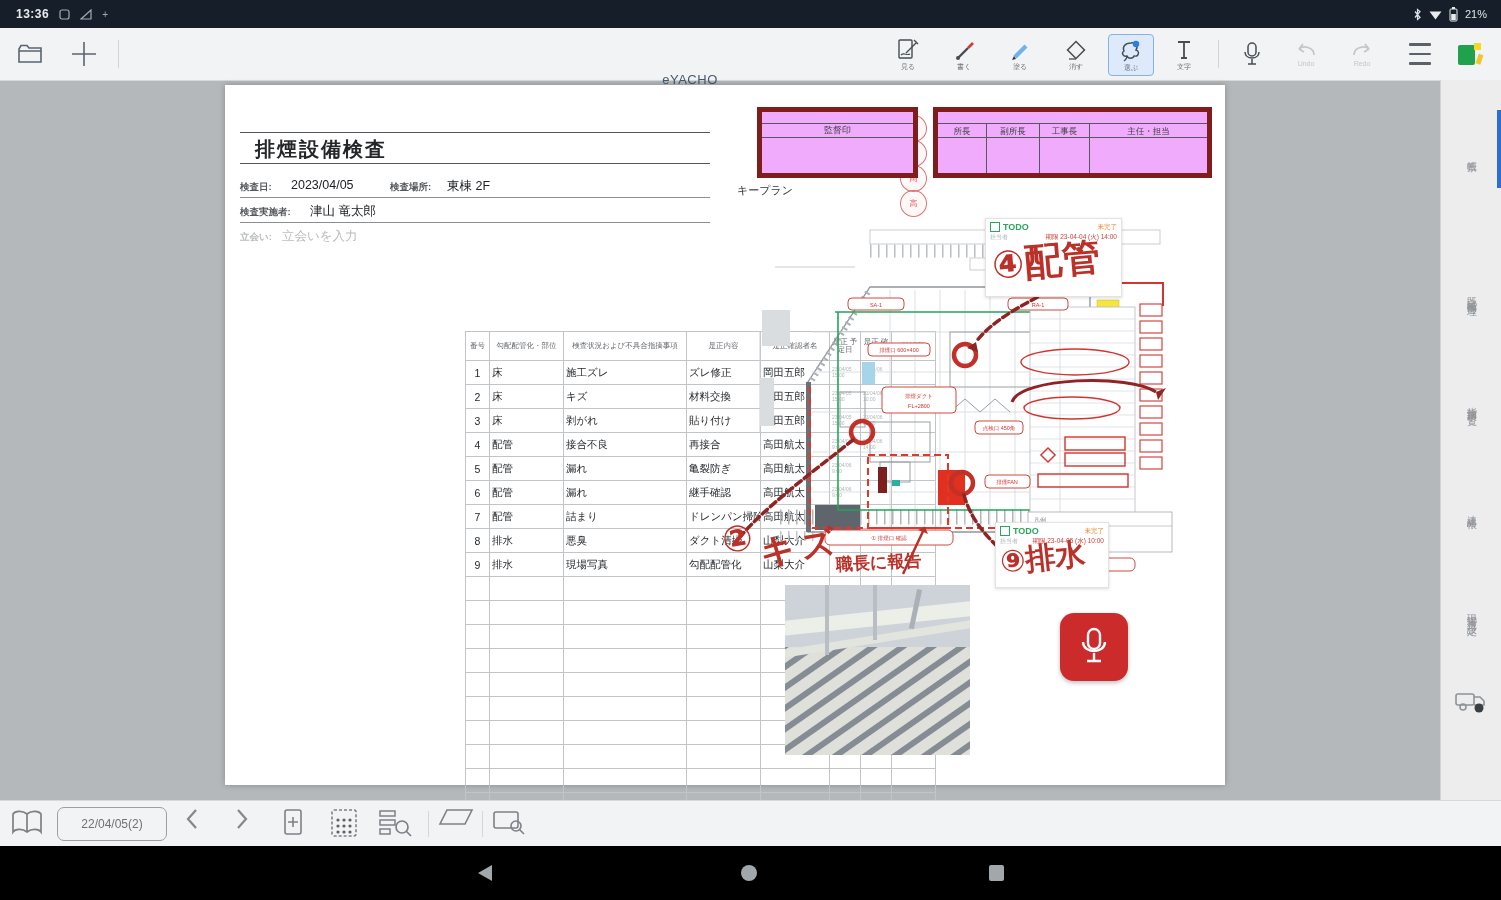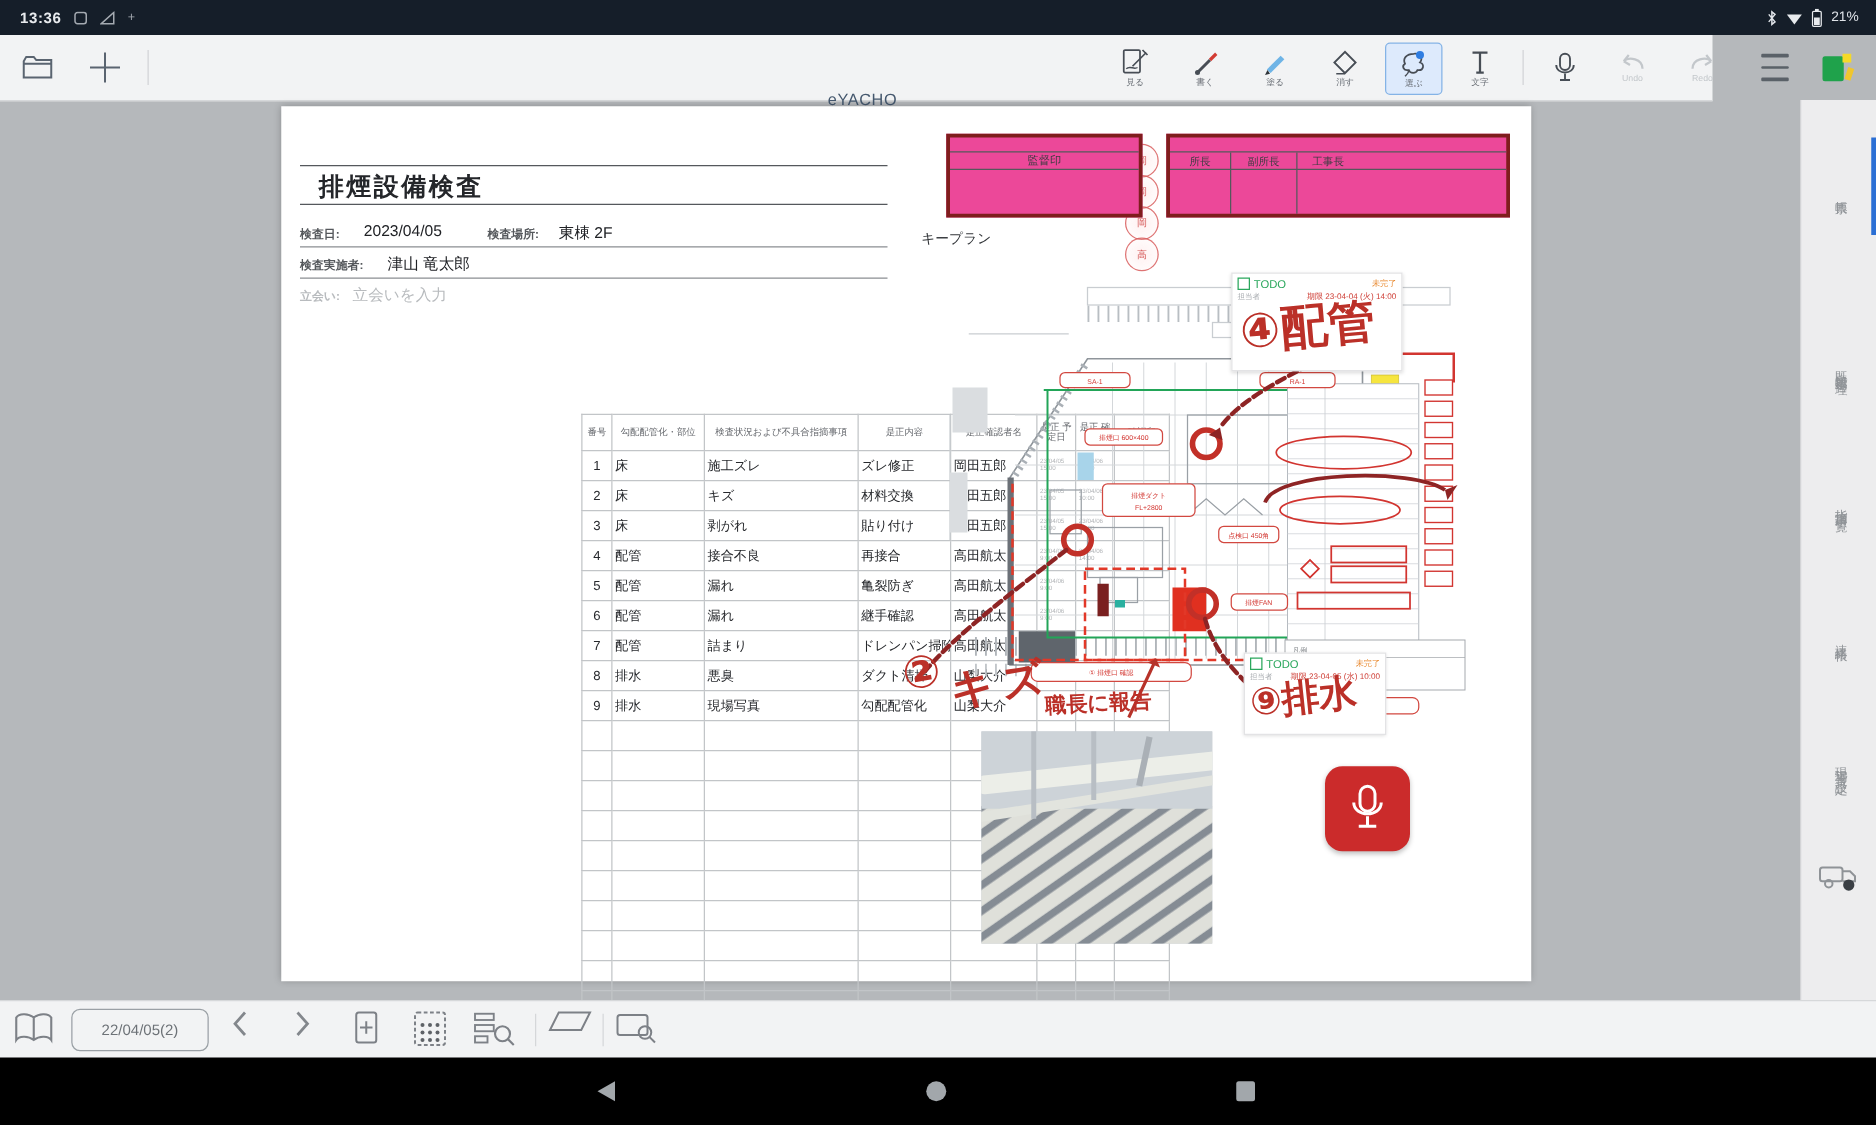--- a/index.html
+++ b/index.html
@@ -7,21 +7,21 @@
        font-family:"Liberation Sans","DejaVu Sans",sans-serif;background:#b5b8bb;}
   .abs{position:absolute;}
   
   #statusbar{left:0;top:0;width:1501px;height:28px;background:#151e29;color:#e8ebee;
              display:flex;align-items:center;}
   #statusbar .time{font-size:12px;font-weight:bold;margin-left:16px;letter-spacing:.5px;}
   .st-ic{margin-left:10px;opacity:.8;display:flex;align-items:center;}
   #st-right{position:absolute;right:14px;top:0;height:28px;display:flex;align-items:center;gap:7px;}
   #st-right .pct{font-size:11px;color:#dfe3e8;}
   
-  #toolbar{left:0;top:28px;width:1370px;height:52px;background:#f2f3f4;border-bottom:1px solid #d6d8da;}
+  #toolbar{left:0;top:28px;width:1501px;height:52px;background:#f2f3f4;border-bottom:1px solid #d6d8da;}
   .tbtn{position:absolute;top:6px;width:44px;height:40px;display:flex;flex-direction:column;
         align-items:center;justify-content:center;border-radius:4px;cursor:pointer;}
   .tbtn .lbl{font-size:7px;color:#6b7077;margin-top:1px;line-height:1;}
   .tbtn.sel{background:#ddeafc;border:1.5px solid #84b3e6;}
   .tbtn.dis .lbl{color:#c3c7cb;}
   #app-title{top:44px;left:630px;width:120px;text-align:center;font-size:13px;
              color:#45586e;letter-spacing:.5px;}
   .vdiv{position:absolute;top:12px;width:1px;height:28px;background:#d2d4d6;}
   .hamb span{display:block;width:22px;height:2.5px;background:#5a6168;margin:3.5px 0;border-radius:1px;}
   
@@ -39,32 +39,32 @@
   #insp th{height:28px;font-size:7.5px;color:#66696e;font-weight:normal;line-height:1.1;
            white-space:normal;text-align:center;}
   #insp td{height:23px;font-size:10.5px;color:#26282c;}
   #insp td.c{text-align:center;}
   #insp td.tiny{font-size:5px;color:#b2b5b8;white-space:normal;line-height:1.1;}
   .stamp{position:absolute;width:25px;height:25px;border-radius:50%;
          border:1.8px solid rgba(216,92,92,.85);color:rgba(210,80,80,.95);
          font-size:8px;display:flex;align-items:center;justify-content:center;
          background:radial-gradient(rgba(255,215,215,.35),rgba(255,255,255,0));}
   
-  .hbox{position:absolute;border:3px solid #7f1d1d;background:#ec4899;}
+  .hbox{position:absolute;border:5px solid #7f1d1d;background:#f0abfc;}
   .hbox .band{position:absolute;left:0;right:0;border-top:1px solid #55585c;border-bottom:1px solid #55585c;
               font-size:9px;color:#3a3d41;display:flex;align-items:center;}
   #appr-cols{position:absolute;left:0;right:0;top:12px;bottom:0;display:flex;}
   #appr-cols .ac{border-left:1px solid #55585c;height:100%;box-sizing:border-box;
                  font-size:8.5px;color:#3a3d41;text-align:center;padding-top:2px;}
   #appr-cols .ac:first-child{border-left:none;}
   #keyplan{left:737px;top:183px;font-size:11px;color:#33363a;}
   
   .note{position:absolute;background:#fff;border:1px solid #e3e3e5;box-shadow:0 1px 3px rgba(0,0,0,.15);z-index:3;}
   .note-head{display:flex;justify-content:space-between;align-items:center;padding:3px 4px 0 4px;}
-  .todo{color:#2aa75c;font-size:9px;font-weight:normal;display:flex;align-items:center;gap:3px;}
+  .todo{color:#2aa75c;font-size:9px;font-weight:bold;display:flex;align-items:center;gap:3px;}
   .todo .bx{width:8px;height:8px;border:1.4px solid #2aa75c;display:inline-block;}
   .nstat{color:#e8872c;font-size:6.5px;}
   .nrow2{display:flex;justify-content:space-between;padding:1px 4px;}
   .nass{color:#a9adb1;font-size:6px;}
   .ndue{color:#cf4038;font-size:6.5px;}
   .hw{position:absolute;color:#bb3028;z-index:4;font-family:"DejaVu Sans",sans-serif;}
   
   #photo{left:785px;top:585px;z-index:3;}
   #photo-cap{left:930px;top:660px;z-index:2;font-size:12px;color:#9a9da1;}
   #mic-float{left:1060px;top:613px;width:68px;height:68px;border-radius:14px;background:#cb2b2b;
@@ -482,20 +482,21 @@
     <div class="hbox" style="left:532px;top:22px;width:151px;height:61px;">
       <div class="band" style="top:11px;height:13px;justify-content:center;">監督印</div>
     </div>
 
     <div class="hbox" style="left:708px;top:22px;width:269px;height:61px;">
       <div class="band" style="top:11px;height:0;border-bottom:none;"></div>
       <div id="appr-cols">
           <div class="ac" style="width: 48px;">所長</div>
           <div class="ac" style="width: 53px;">副所長</div>
           <div class="ac" style="width: 50px;">工事長</div>
+          <div class="ac" style="width: 118px;">主任・担当</div>
         </div>
       <div style="position:absolute;left:0;right:0;top:25px;height:1px;background:#55585c;"></div>
     </div>
 
     <div id="keyplan" class="abs" style="left:512px;top:98px;font-family:Liberation Mono, monospace;">キープラン</div>
   </div>
 
   <svg class="abs" style="left:720px;top:212px;z-index:2;" width="510" height="390" viewBox="0 0 510 390">
 
     <g stroke="#c9cdd1" stroke-width="1" fill="none">

